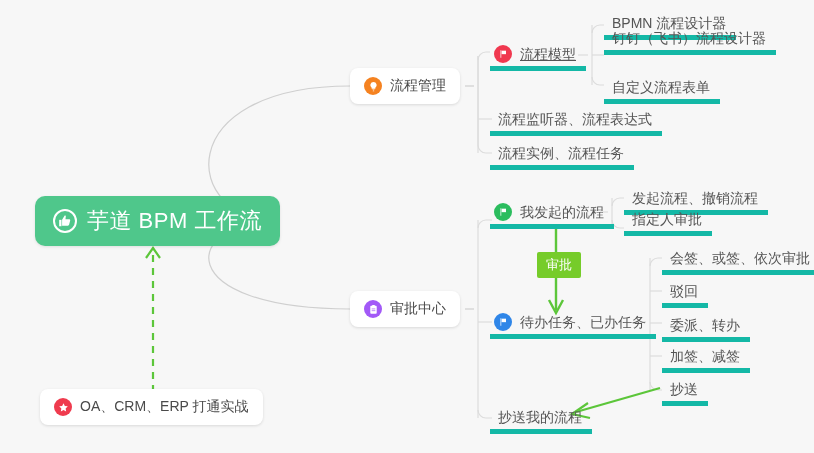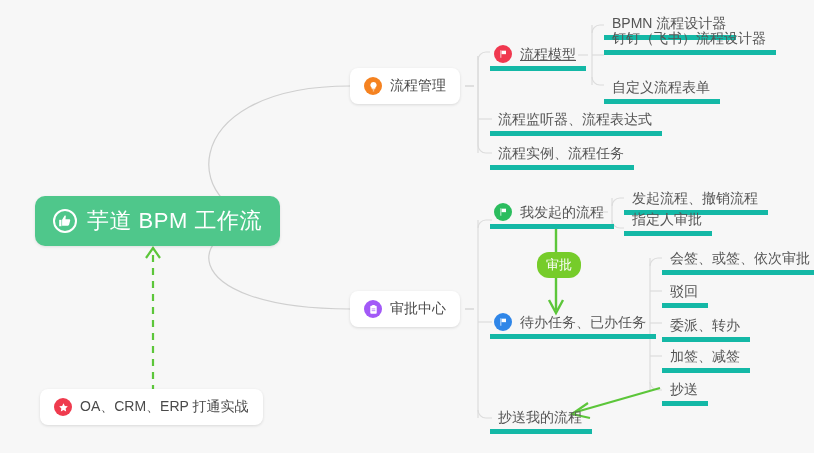--- a/index.html
+++ b/index.html
@@ -68,21 +68,21 @@
   .ic-green{background:#2bbd5e;}
   .ic-blue{background:#2f86e8;}
   .ic-star{background:#ef3b4e;}
   .ic-root{background:transparent;border:2px solid #ffffff;box-sizing:border-box;}
 
   
   .badge{
     position:absolute;
     background:#76cc2a;
     color:#ffffff;
-    border-radius:12px;
+    border-radius:2px;
     font-size:13px;
     height:26px;
     padding:0 9px;
     display:flex;align-items:center;justify-content:center;
     z-index:6;
     white-space:nowrap;
   }
 </style>
 </head>
 <body>

